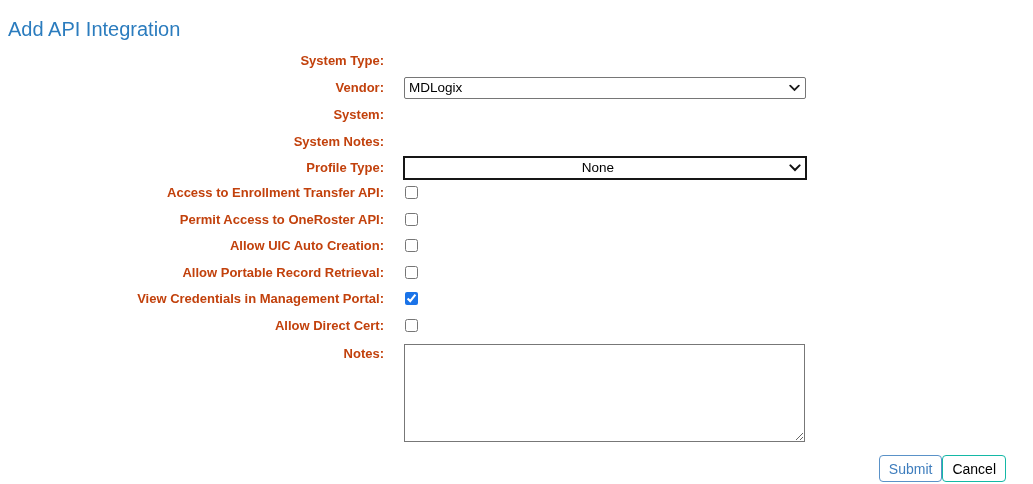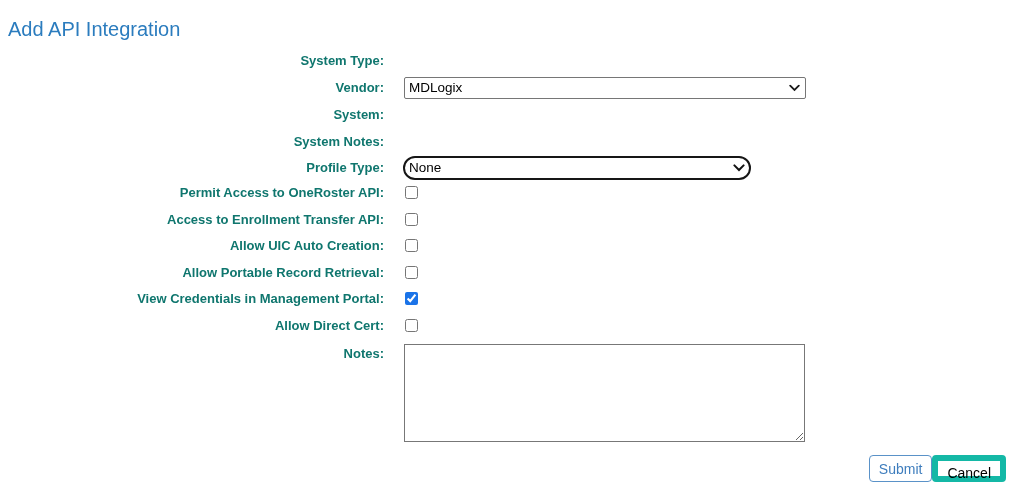--- a/index.html
+++ b/index.html
@@ -16,21 +16,21 @@
     margin: 17px 0 0 8px;
     line-height: 24px;
   }
   .form { margin-top: 9px; }
   .row { display: flex; align-items: flex-start; }
   .lbl {
     width: 384px;
     text-align: right;
     font-weight: bold;
     font-size: 13px;
-    color: #0f766e;
+    color: #c2410c;
     flex: 0 0 384px;
   }
   .ctl { margin-left: 20px; }
 
   
   .row-select { height: 27px; }
   .row-select .lbl { line-height: 22px; }
   .select-wrap { position: relative; display: inline-block; }
   select {
     appearance: none;
@@ -49,25 +49,26 @@
     position: absolute;
     right: 6px; top: 50%;
     transform: translateY(-50%);
     pointer-events: none;
     display: inline-flex;
   }
   
   .row-profile { height: 29px; }
   .row-profile .lbl { line-height: 24px; }
   .row-profile select {
-    width: 348px;
+    width: 404px;
     height: 24px;
     border: 2px solid #161616;
-    border-radius: 12px;
+    border-radius: 0;
     margin-left: -1px;
+    text-align: center;
   }
 
   
   .row-plain { height: 25px; }
   .row-plain .lbl { line-height: 18px; padding-top: 2px; }
 
   
   .row-check { height: 26.5px; }
   .row-check .lbl { line-height: 15px; }
   .cb {
@@ -100,21 +101,21 @@
     height: 27px;
     padding: 3px 9px;
     font-family: "Liberation Sans", sans-serif;
     font-size: 14px;
     background: #ffffff;
     border-radius: 4px;
     cursor: pointer;
     line-height: 18px;
   }
   .btn-submit { color: #3e7dbd; border: 1px solid #5a92c8; }
-  .btn-cancel { color: #000000; border: 6px solid #14b8a6; }
+  .btn-cancel { color: #000000; border: 1px solid #14b8a6; }
 </style>
 </head>
 <body>
 
 <h1 class="page-title">Add API Integration</h1>
 
 <div class="form">
 
   <div class="row row-select">
     <label class="lbl">System Type:</label>
@@ -155,28 +156,28 @@
         <span class="chevron">
           <svg width="12" height="8" viewBox="0 0 12 8">
               <path d="M1.4 1.4 L6 6 L10.6 1.4" stroke="#111" stroke-width="2" fill="none" stroke-linecap="round"></path>
             </svg>
         </span>
       </span>
     </div>
   </div>
 
   <div class="row row-check">
+    <label class="lbl">Access to Enrollment Transfer API:</label>
+    <div class="ctl">
+      <input type="checkbox" class="cb" style="">
+    </div>
+  </div>
+
+  <div class="row row-check">
     <label class="lbl">Permit Access to OneRoster API:</label>
-    <div class="ctl">
-      <input type="checkbox" class="cb" style="">
-    </div>
-  </div>
-
-  <div class="row row-check">
-    <label class="lbl">Access to Enrollment Transfer API:</label>
     <div class="ctl">
       <input type="checkbox" class="cb" style="">
     </div>
   </div>
 
   <div class="row row-check">
     <label class="lbl">Allow UIC Auto Creation:</label>
     <div class="ctl">
       <input type="checkbox" class="cb" style="">
     </div>

